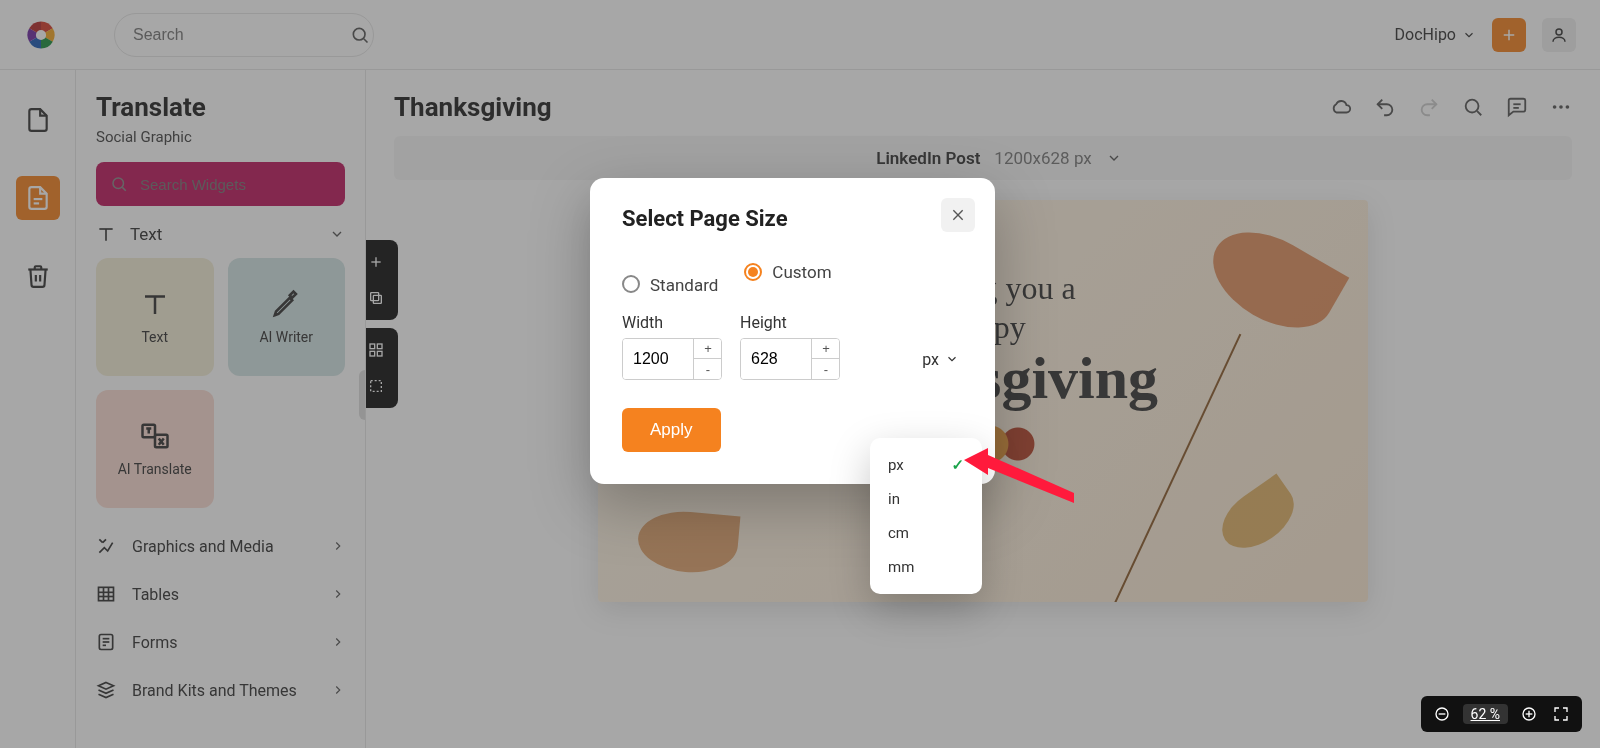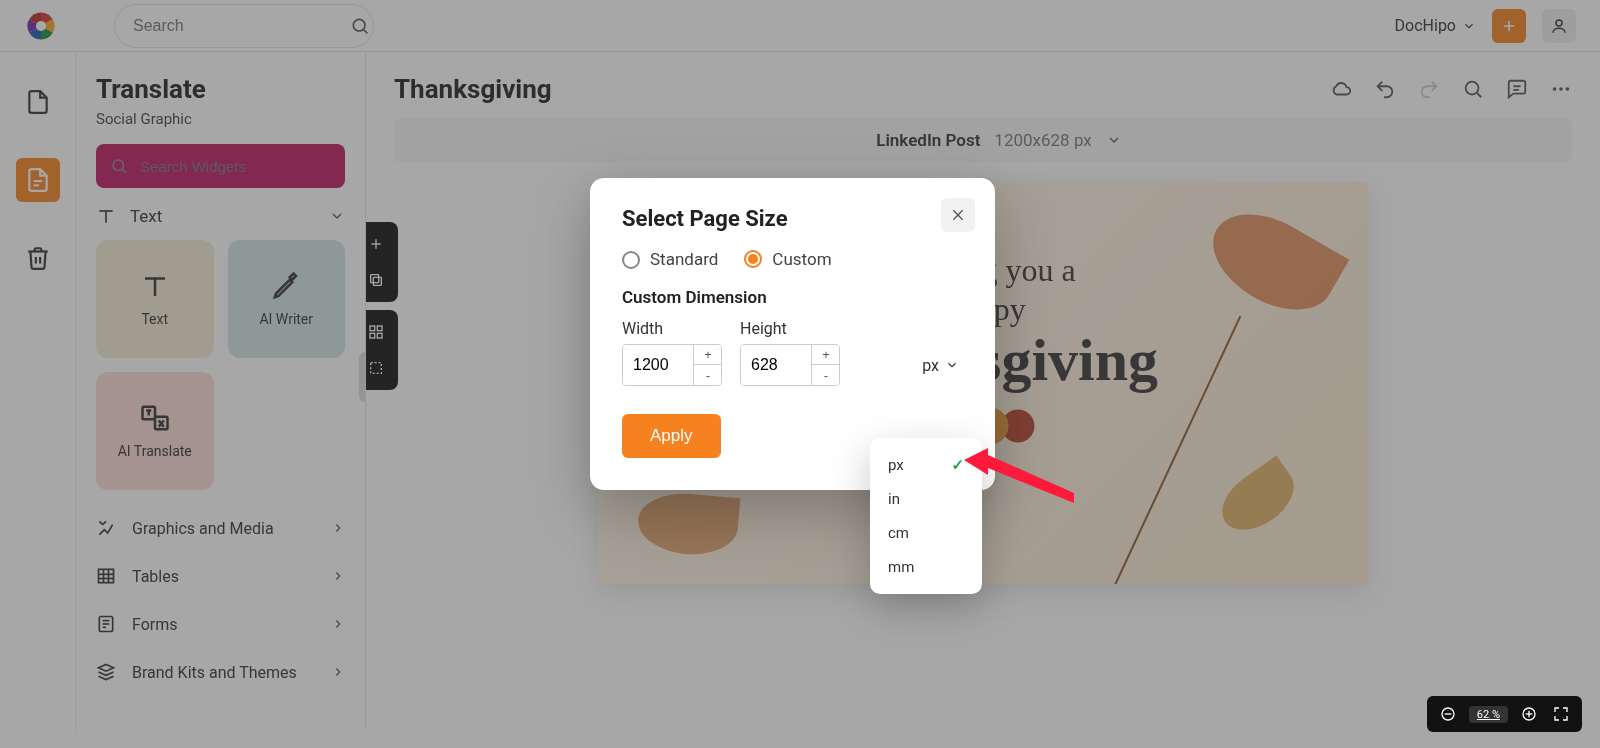--- a/index.html
+++ b/index.html
@@ -12,21 +12,21 @@
     --tile-beige:#f3edd6;
     --tile-blue:#d2e3e3;
     --tile-peach:#fadbd1;
     --tile-gray:#eef1f3;
   }
   *{box-sizing:border-box;}
   html,body{margin:0;padding:0;height:100%;font-family:-apple-system,BlinkMacSystemFont,"Segoe UI",Roboto,Arial,sans-serif;color:var(--text);background:#fff;}
   body{width:1600px;height:748px;overflow:hidden;position:relative;}
 
   
-  .topbar{height:52px;display:flex;align-items:center;padding:0 24px;gap:16px;border-bottom:1px solid var(--border);}
+  .topbar{height:70px;display:flex;align-items:center;padding:0 24px;gap:16px;border-bottom:1px solid var(--border);}
   .logo{width:34px;height:34px;}
   .search-wrap{margin-left:40px;width:260px;height:44px;border:1px solid var(--border);border-radius:22px;display:flex;align-items:center;padding:0 16px;color:#777;gap:8px;}
   .search-wrap input{border:none;outline:none;flex:1;font-size:16px;color:#555;background:transparent;}
   .top-right{margin-left:auto;display:flex;align-items:center;gap:16px;}
   .top-user{display:flex;align-items:center;gap:6px;font-size:16px;color:#333;}
   .sq-btn{width:34px;height:34px;border-radius:6px;display:flex;align-items:center;justify-content:center;}
   .sq-btn.orange{background:var(--accent);color:#fff;}
   .sq-btn.gray{background:#eee;color:#333;}
 
   
@@ -102,21 +102,21 @@
   .apply-btn{margin-top:28px;background:var(--accent);color:#fff;border:none;border-radius:6px;padding:12px 28px;font-size:17px;cursor:pointer;}
 
   .dropdown{position:absolute;left:870px;top:438px;width:112px;background:#fff;border-radius:10px;box-shadow:0 14px 40px rgba(0,0,0,.22);padding:10px 0;z-index:60;}
   .dropdown .opt{height:34px;display:flex;align-items:center;padding:0 18px;font-size:15px;color:#333;gap:8px;}
   .dropdown .opt .check{margin-left:auto;color:#1aa34a;font-weight:700;}
 
   
   .dim-overlay{position:absolute;inset:0;background:rgba(60,60,60,.45);z-index:40;}
 
   
-  .zoombar{position:absolute;right:18px;bottom:16px;height:36px;background:#111;color:#fff;border-radius:6px;display:flex;align-items:center;gap:10px;padding:0 10px;font-size:11px;z-index:70;text-decoration:underline;}
+  .zoombar{position:absolute;right:18px;bottom:16px;height:36px;background:#111;color:#fff;border-radius:6px;display:flex;align-items:center;gap:10px;padding:0 10px;font-size:14px;z-index:70;text-decoration:underline;}
   .zoombar .zb-btn{width:22px;height:22px;display:flex;align-items:center;justify-content:center;}
   .zoombar .zl{background:#333;border-radius:4px;padding:2px 8px;}
 
   
   .arrow{position:absolute;left:964px;top:448px;z-index:65;pointer-events:none;}
 
   svg{display:block;}
 </style>
 </head>
 <body>
@@ -428,31 +428,30 @@
 <div class="modal">
   <div class="close">
     <svg width="16" height="16" viewBox="0 0 24 24" stroke="#555" stroke-width="2">
         <line x1="5" y1="5" x2="19" y2="19"></line>
         <line x1="19" y1="5" x2="5" y2="19"></line>
       </svg>
   </div>
   <h3>Select Page Size</h3>
 
   <div class="radio-row">
-    <label style="display:flex;align-items:flex-end;gap:10px;cursor:pointer;">
+    <label style="display:flex;align-items:flex-start;gap:10px;cursor:pointer;margin-top:26px;">
       <span class="radio"></span>
       <span>Standard</span>
     </label>
     <label style="display:flex;align-items:center;gap:10px;cursor:pointer;">
       <span class="radio sel"></span>
       <span>Custom</span>
     </label>
   </div>
 
-  <div class="section-label">Custom Dimension</div>
 
   <div class="dims">
     <div class="dim-col">
       <label>Width</label>
       <div class="spin">
         <input value="1200" style="">
         <div class="spinners">
           <button>+</button>
           <button>-</button>
         </div>

